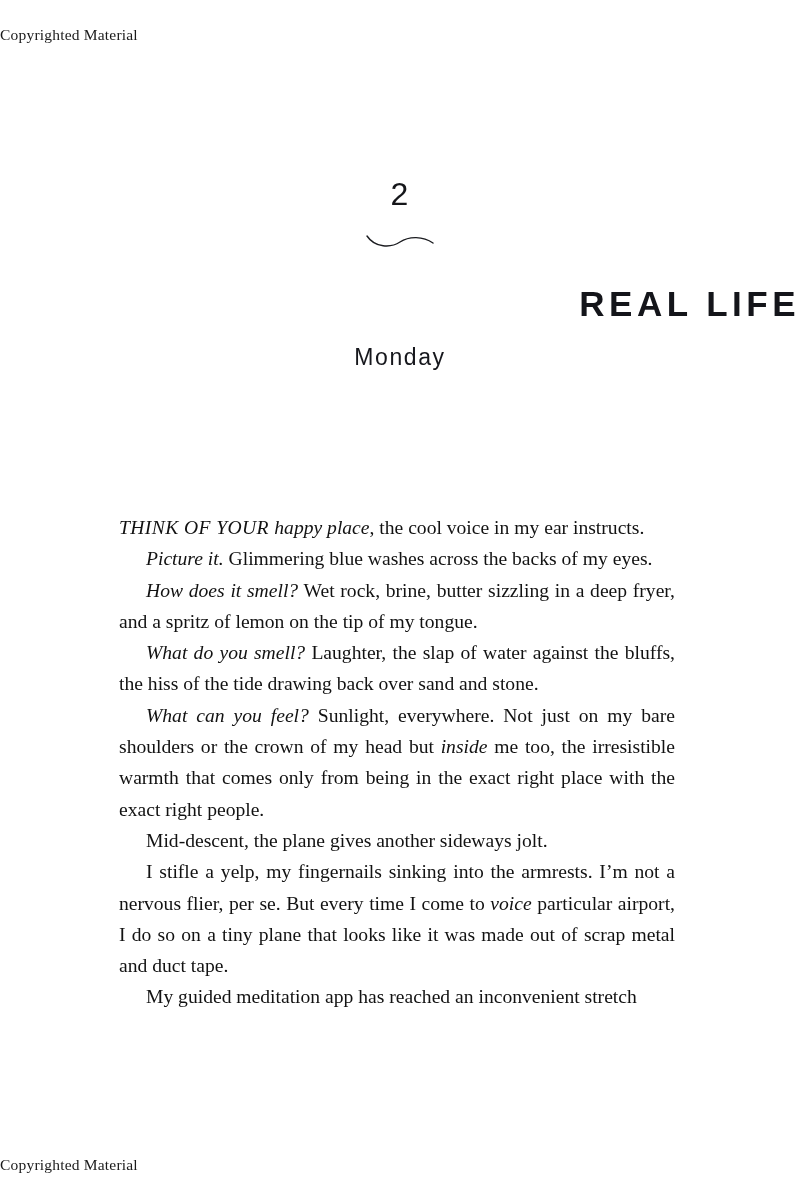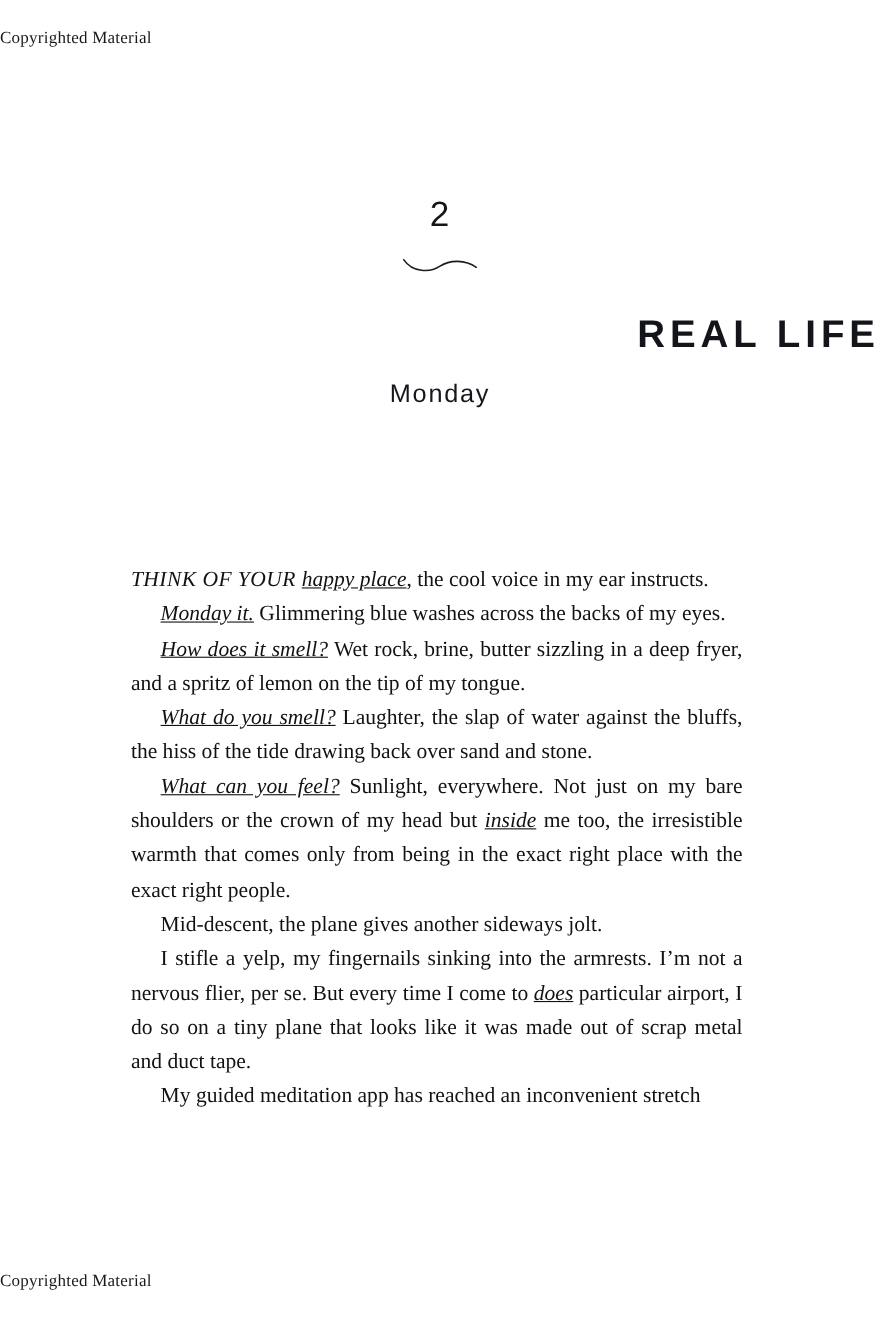--- a/index.html
+++ b/index.html
@@ -93,21 +93,20 @@
   }
 
   .body-text p {
     margin: 0;
   }
   .body-text p.indent {
     text-indent: 27px;
   }
   .body-text i {
     font-style: italic;
-    text-decoration: underline;
   }
   .smallcaps-open {
     font-variant: small-caps;
     letter-spacing: 0.4px;
     font-style: italic;
   }
 </style>
 </head>
 <body>
 
@@ -124,24 +123,24 @@
       </svg>
     </div>
 
     <div class="chapter-title">REAL LIFE</div>
 
     <div class="chapter-subtitle">Monday</div>
   </div>
 
   <div class="body-text" id="body-text">
       <p><span class="smallcaps-open">THINK OF YOUR </span><i>happy place</i><span>, the cool voice in my ear instructs.</span></p>
-      <p class="indent"><i>Monday it.</i><span> Glimmering blue washes across the backs of my eyes.</span></p>
+      <p class="indent"><i>Picture it.</i><span> Glimmering blue washes across the backs of my eyes.</span></p>
       <p class="indent"><i>How does it smell?</i><span> Wet rock, brine, butter sizzling in a deep fryer, and a spritz of lemon on the tip of my tongue.</span></p>
       <p class="indent"><i>What do you smell?</i><span> Laughter, the slap of water against the bluffs, the hiss of the tide drawing back over sand and stone.</span></p>
       <p class="indent"><i>What can you feel?</i><span> Sunlight, everywhere. Not just on my bare shoulders or the crown of my head but </span><i>inside</i><span> me too, the irresistible warmth that comes only from being in the exact right place with the exact right people.</span></p>
       <p class="indent"><span>Mid-descent, the plane gives another sideways jolt.</span></p>
-      <p class="indent"><span>I stifle a yelp, my fingernails sinking into the armrests. I’m not a nervous flier, per se. But every time I come to </span><i>does</i><span> particular airport, I do so on a tiny plane that looks like it was made out of scrap metal and duct tape.</span></p>
+      <p class="indent"><span>I stifle a yelp, my fingernails sinking into the armrests. I’m not a nervous flier, per se. But every time I come to </span><i>voice</i><span> particular airport, I do so on a tiny plane that looks like it was made out of scrap metal and duct tape.</span></p>
       <p class="indent"><span>My guided meditation app has reached an inconvenient stretch</span></p>
     </div>
 
   <div class="watermark watermark-bottom">Copyrighted Material</div>
 
 </div>
 
 </body></html>

